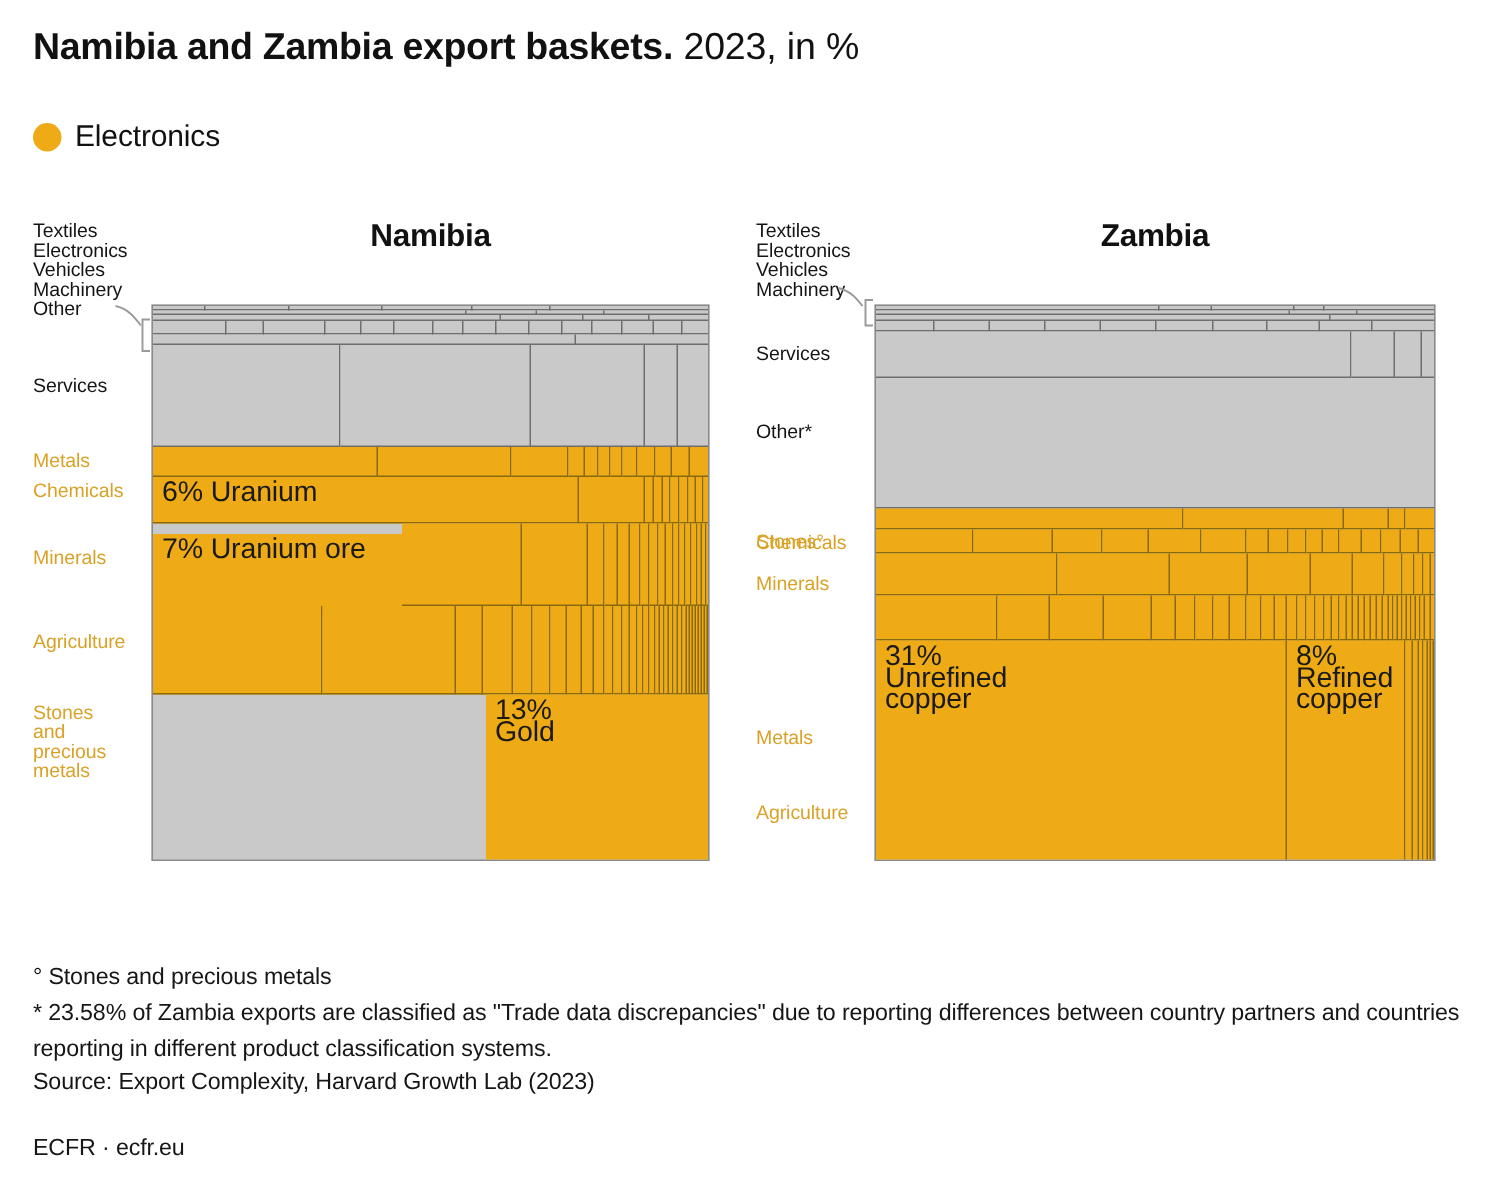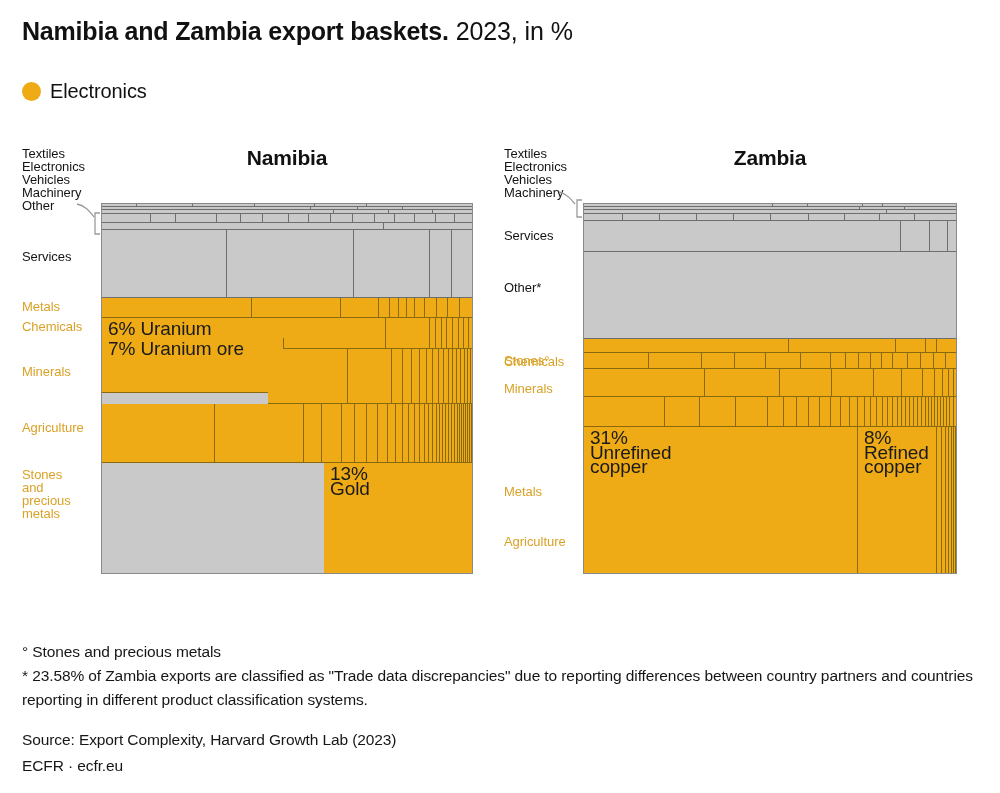--- a/index.html
+++ b/index.html
@@ -183,21 +183,21 @@
       <div class="tile gold" style="left:284px;top:114px;width:44px;height:31px;"></div>
       <div class="tile gold" style="left:328px;top:114px;width:6px;height:31px;"></div>
       <div class="tile gold" style="left:334px;top:114px;width:6px;height:31px;"></div>
       <div class="tile gold" style="left:340px;top:114px;width:5px;height:31px;"></div>
       <div class="tile gold" style="left:345px;top:114px;width:6px;height:31px;"></div>
       <div class="tile gold" style="left:351px;top:114px;width:6px;height:31px;"></div>
       <div class="tile gold" style="left:357px;top:114px;width:5px;height:31px;"></div>
       <div class="tile gold" style="left:362px;top:114px;width:5px;height:31px;"></div>
       <div class="tile gold" style="left:367px;top:114px;width:5px;height:31px;"></div>
 
-      <div class="tile gold" style="left:0;top:134px;width:182px;height:55px;text-decoration:underline;">
+      <div class="tile gold" style="left:0;top:152px;width:182px;height:55px;text-decoration:underline;">
         <span class="tile-label big">7% Uranium ore</span>
       </div>
       <div class="tile gold" style="left:166px;top:145px;width:80px;height:55px;"></div>
       <div class="tile gold" style="left:246px;top:145px;width:44px;height:55px;"></div>
       <div class="tile gold" style="left:290px;top:145px;width:11px;height:55px;"></div>
       <div class="tile gold" style="left:301px;top:145px;width:9px;height:55px;"></div>
       <div class="tile gold" style="left:310px;top:145px;width:8px;height:55px;"></div>
       <div class="tile gold" style="left:318px;top:145px;width:7px;height:55px;"></div>
       <div class="tile gold" style="left:325px;top:145px;width:6px;height:55px;"></div>
       <div class="tile gold" style="left:331px;top:145px;width:6px;height:55px;"></div>
@@ -392,16 +392,16 @@
       <div class="tile gold" style="left:362px;top:223px;width:3px;height:148px;"></div>
       <div class="tile gold" style="left:365px;top:223px;width:3px;height:148px;"></div>
       <div class="tile gold" style="left:368px;top:223px;width:2px;height:148px;"></div>
       <div class="tile gold" style="left:370px;top:223px;width:2px;height:148px;"></div>
       <div class="tile gold" style="left:372px;top:223px;width:2px;height:148px;"></div>
     </div>
   </div>
 
   <div class="foot foot-block" style="top:640px;">° Stones and precious metals</div>
   <div class="foot foot-block" style="top:664px;">* 23.58% of Zambia exports are classified as "Trade data discrepancies" due to reporting differences between country partners and countries reporting in different product classification systems.</div>
-  <div class="src" style="top:728px;">Source: Export Complexity, Harvard Growth Lab (2023)</div>
+  <div class="src" style="top:710px;">Source: Export Complexity, Harvard Growth Lab (2023)</div>
   <div class="src" style="top:754px;">ECFR · ecfr.eu</div>
 
 </div>
 
 </body></html>

